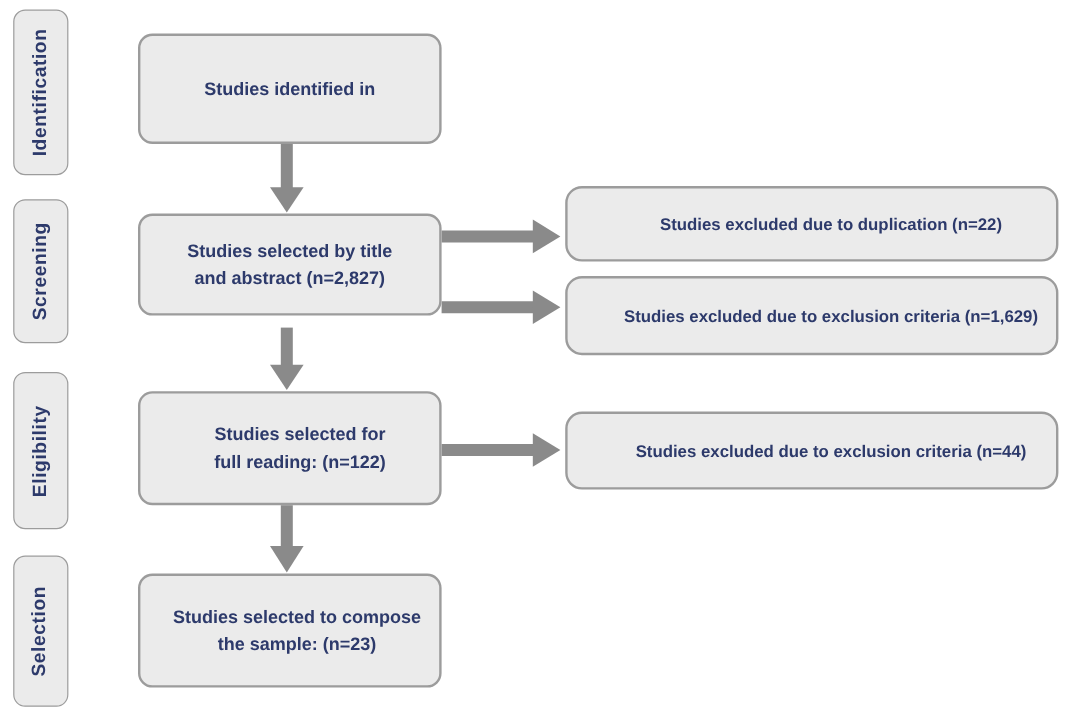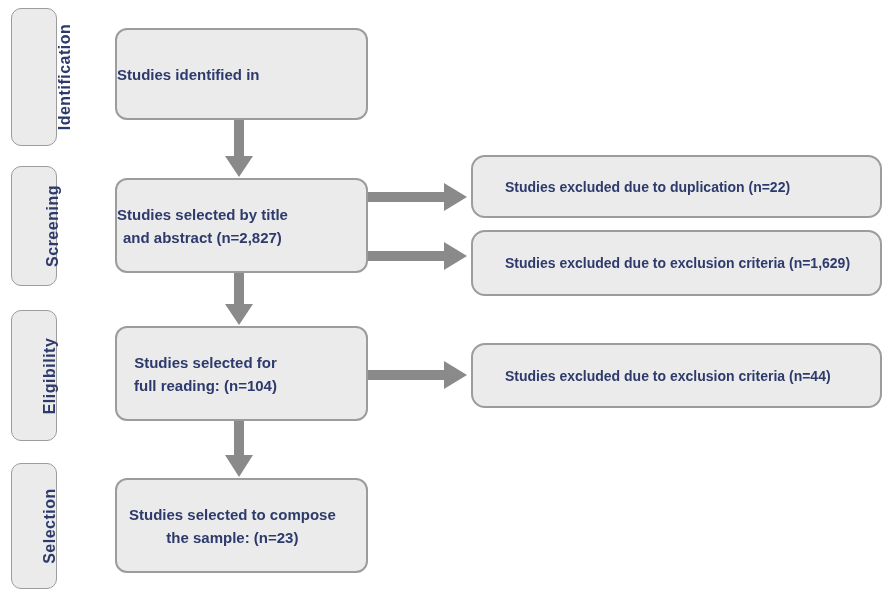--- a/index.html
+++ b/index.html
@@ -22,21 +22,21 @@
     width: 893px; height: 597px;
     z-index: 1;
   }
   .box {
     position: absolute;
     background: #ebebeb;
     border: 2px solid #9c9c9c;
     border-radius: 12px;
     display: flex;
     align-items: center;
-    justify-content: flex-start;
+    justify-content: center;
     text-align: center;
     color: #2d3a6b;
     font-weight: bold;
     z-index: 2;
   }
   .stage-box {
     left: 11px;
     width: 46px;
     border-radius: 10px;
     border-width: 1.5px;
@@ -62,21 +62,21 @@
     border-radius: 14px;
     padding-left: 32px;
   }
   
   #stage-0 { top: 8px;   height: 138px; }
   #stage-1 { top: 166px; height: 120px; }
   #stage-2 { top: 310px; height: 131px; }
   #stage-3 { top: 463px; height: 126px; }
 
   #main-0 { top: 28px;  height: 92px; }
-  #main-1 { top: 178px; height: 95px; }
+  #main-1 { top: 178px; height: 85px; }
   #main-2 { top: 326px; height: 95px; padding-left: 17px; }
   #main-3 { top: 478px; height: 95px; padding-left: 12px; }
 
   #side-0 { top: 155px; height: 63px; }
   #side-1 { top: 230px; height: 66px; }
   #side-2 { top: 343px; height: 65px; }
 </style>
 </head>
 <body>
 
@@ -131,21 +131,21 @@
   </div>
   <div class="box main-box" id="main-1">
     <div>
       <div>Studies selected by title</div>
       <div>and abstract (n=2,827)</div>
     </div>
   </div>
   <div class="box main-box" id="main-2">
     <div>
       <div>Studies selected for</div>
-      <div>full reading: (n=104)</div>
+      <div>full reading: (n=122)</div>
     </div>
   </div>
   <div class="box main-box" id="main-3">
     <div>
       <div>Studies selected to compose</div>
       <div>the sample: (n=23)</div>
     </div>
   </div>
 
   <div class="box side-box" id="side-0">

